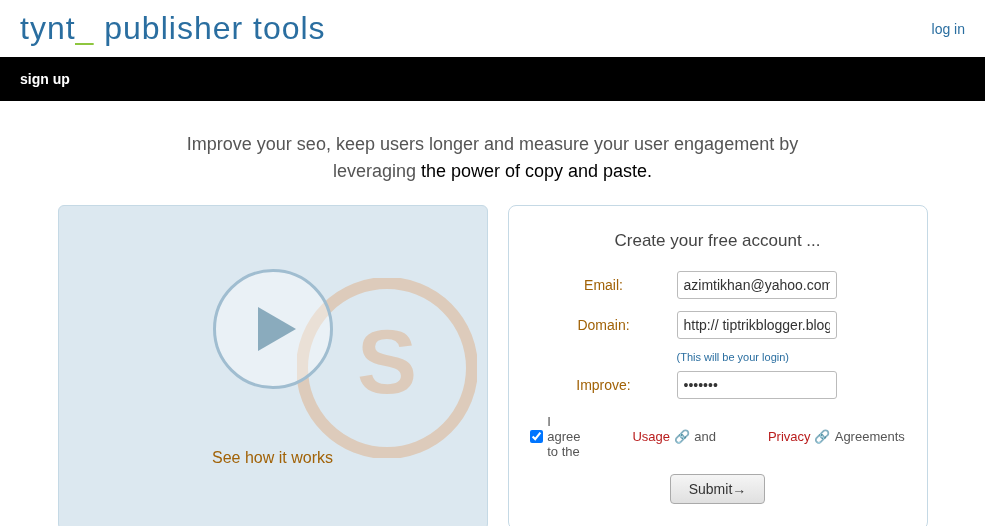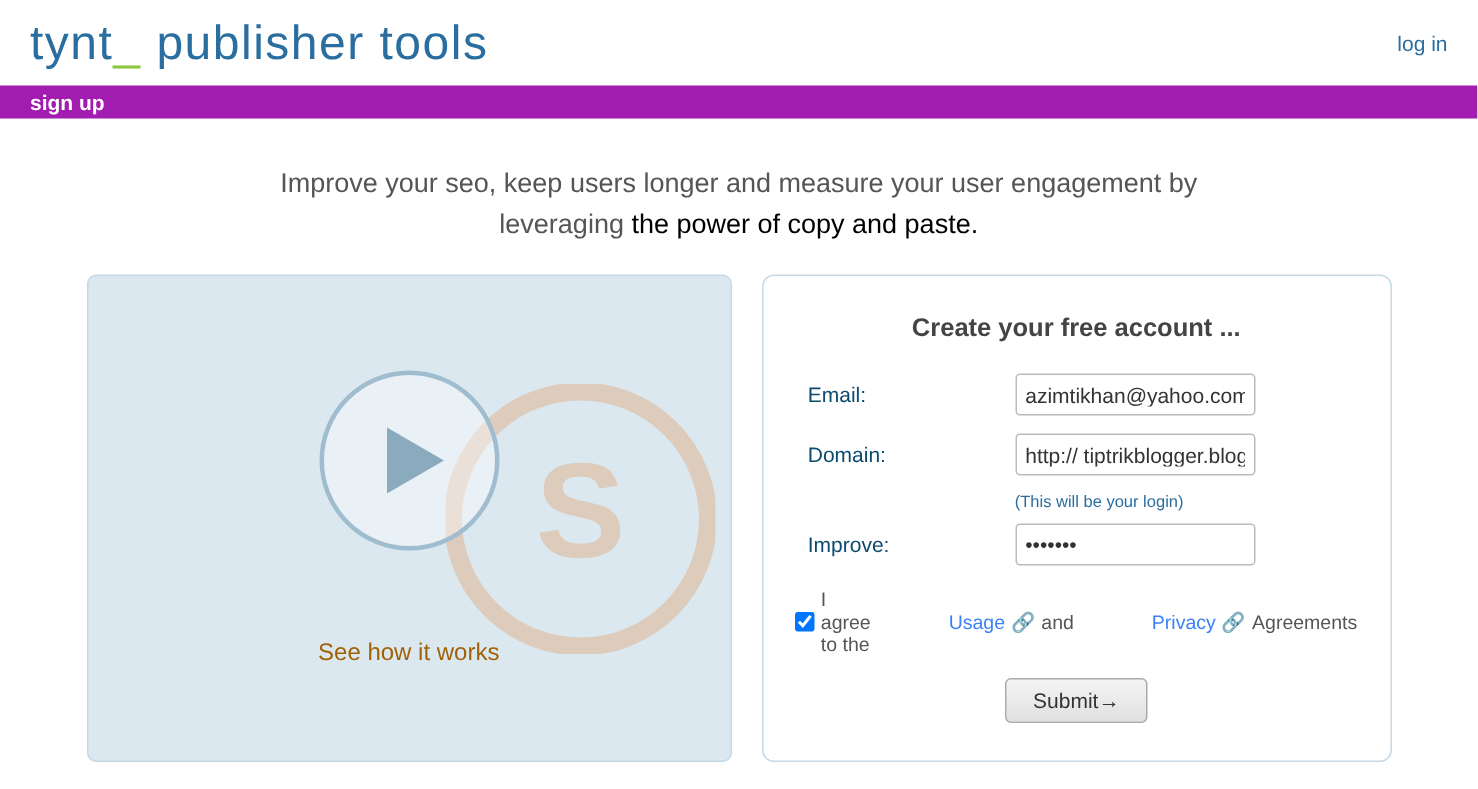--- a/index.html
+++ b/index.html
@@ -23,22 +23,22 @@
       color: #8ec63f;
     }
     .login-link {
       color: #2a6ea0;
       text-decoration: none;
       font-size: 14px;
     }
 
     
     .green-bar {
-      background: #a21caf;
-      padding: 3px 20px;
+      background: #000000;
+      padding: 14px 20px;
       color: #fff;
       font-size: 14px;
       font-weight: bold;
     }
 
     
     .tagline {
       text-align: center;
       padding: 30px 20px 20px;
       color: #555;
@@ -107,30 +107,29 @@
       border: 1px solid #c5d9e5;
       border-radius: 8px;
       width: 420px;
       padding: 25px 30px;
     }
     .signup-title {
       text-align: center;
       color: #444;
       font-size: 17px;
       margin-bottom: 20px;
-      font-weight: bold;
     }
     .form-row {
       display: flex;
       align-items: center;
       margin-bottom: 12px;
     }
     .form-label {
-      text-align: left;
-      color: #0c4a6e;
+      text-align: center;
+      color: #a16207;
       font-size: 14px;
       width: 130px;
       margin-right: 8px;
     }
     .form-input {
       border: 1px solid #bbb;
       border-radius: 3px;
       padding: 5px 6px;
       font-size: 14px;
       width: 160px;
@@ -145,21 +144,21 @@
     .agree-row {
       display: flex;
       align-items: center;
       justify-content: center;
       margin: 15px 0;
       font-size: 13px;
       color: #555;
       gap: 4px;
     }
     .agree-row a {
-      color: #3b82f6;
+      color: #b91c1c;
       text-decoration: none;
       margin-left: 48px;
     }
     .submit-btn {
       display: block;
       margin: 0 auto;
       padding: 6px 18px;
       border: 1px solid #aaa;
       background: linear-gradient(to bottom, #f5f5f5, #e0e0e0);
       border-radius: 4px;

